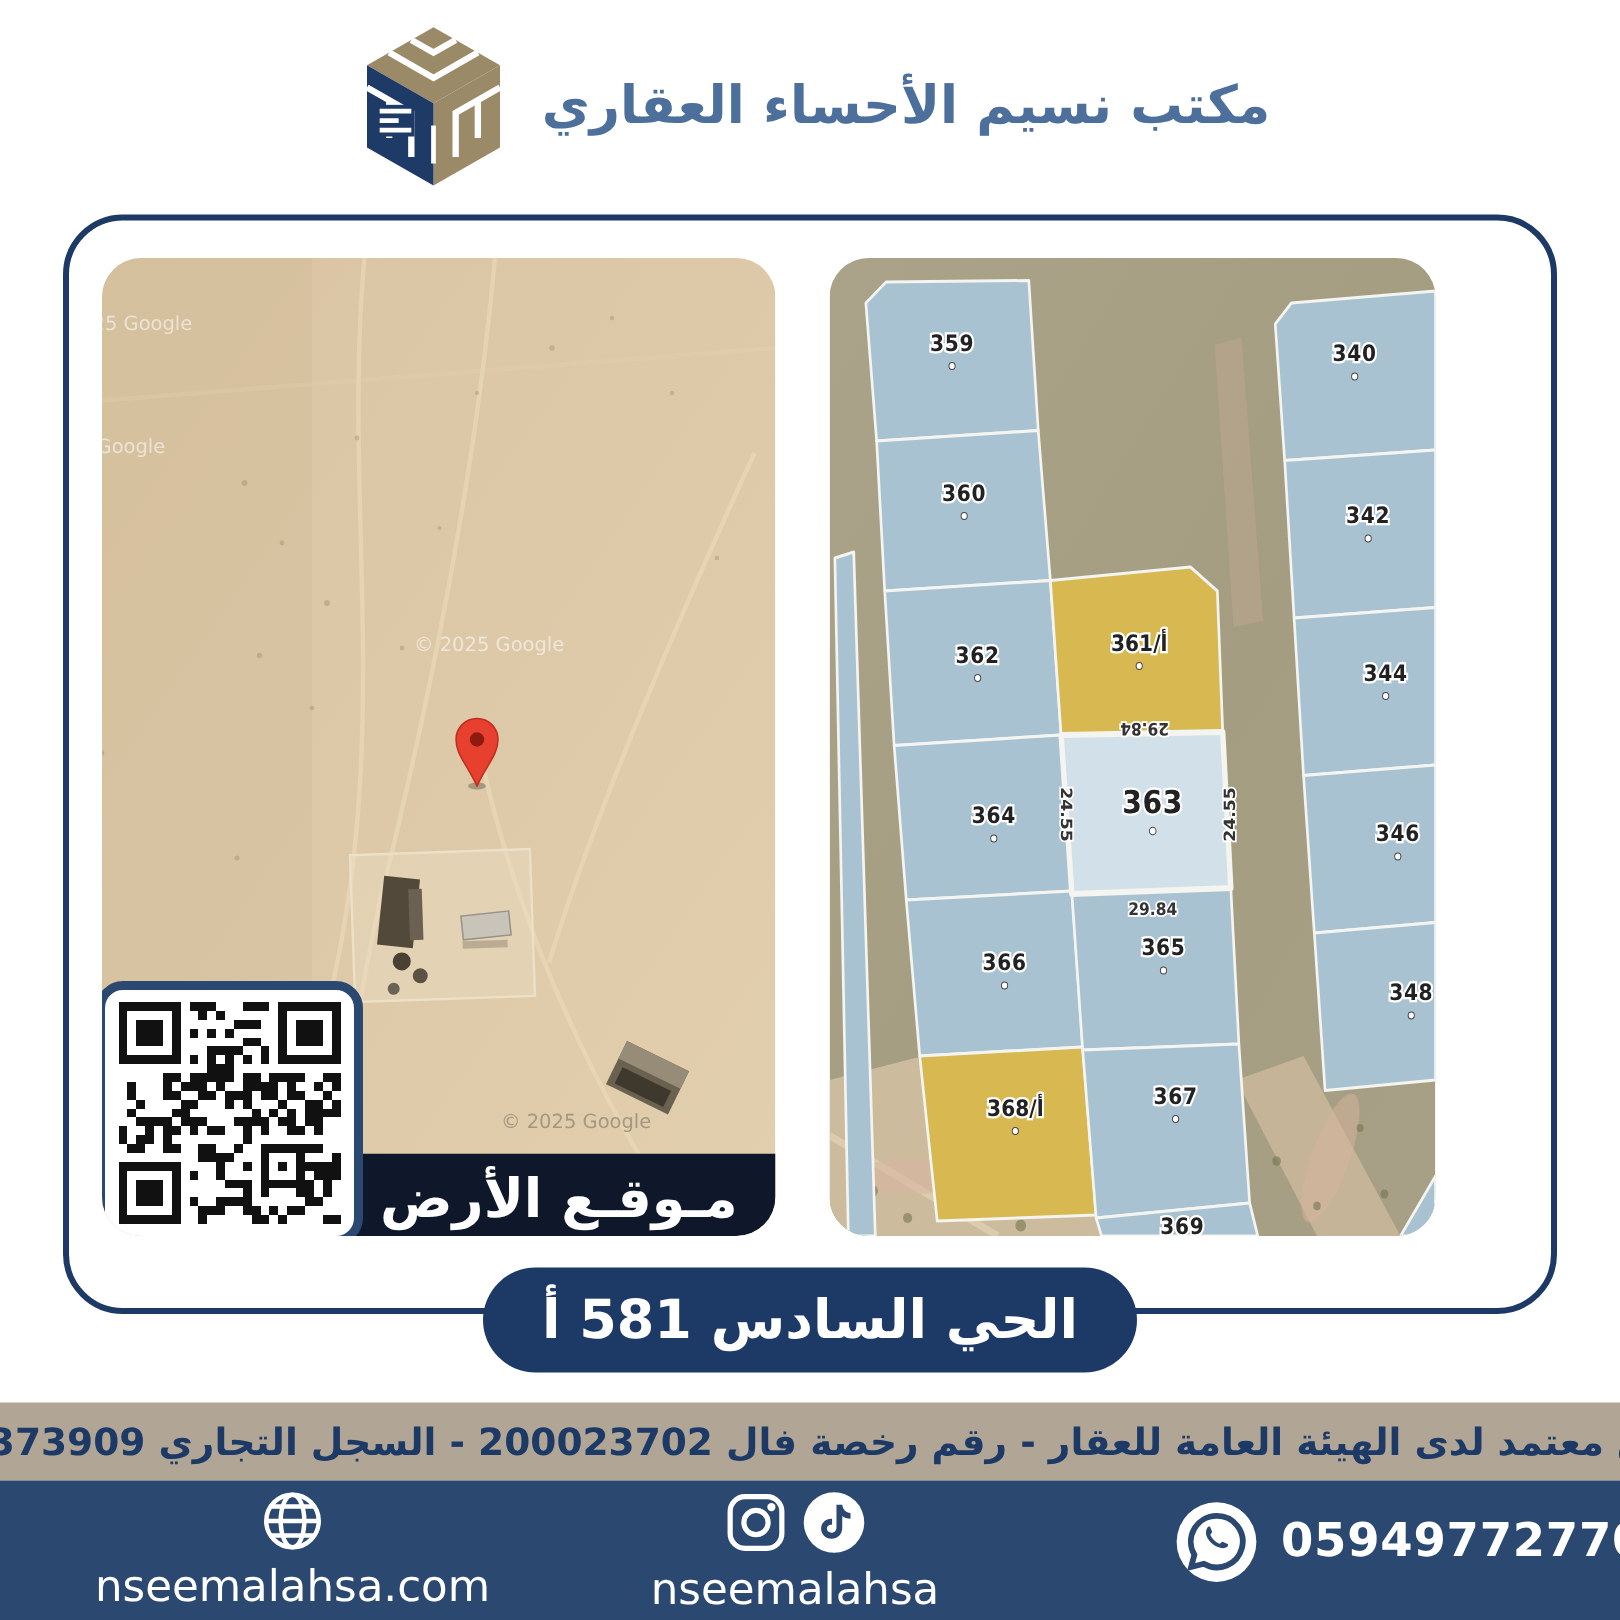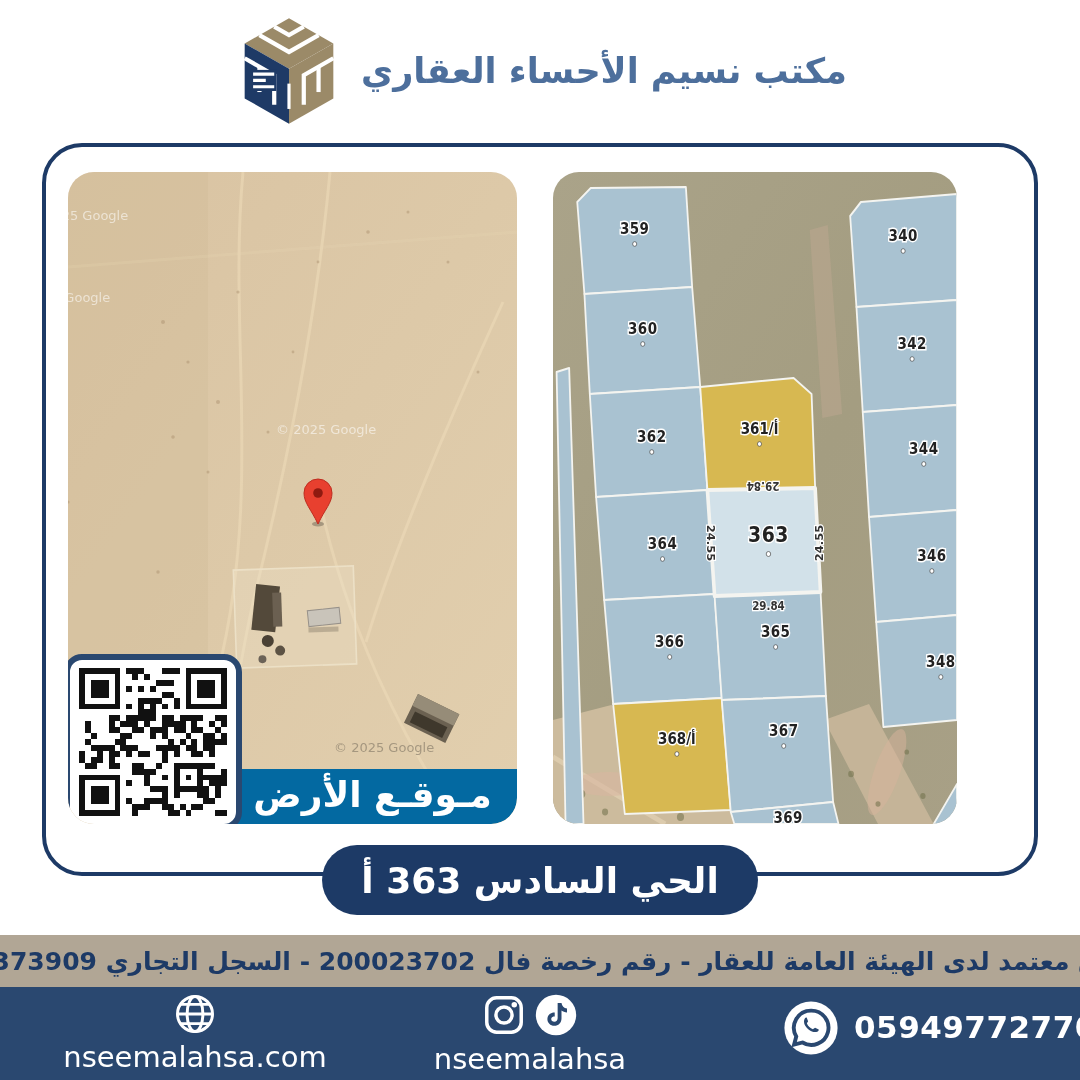--- a/index.html
+++ b/index.html
@@ -20,22 +20,22 @@
   .panel.left{left:22px;}
   .panel.right{left:507px;width:404px;}
   .panel svg{display:block;width:100%;height:100%;}
 
   
   .qr-box{position:absolute;left:-4px;top:482px;width:150px;height:148px;background:#ffffff;
           border:6px solid #2a4870;border-radius:18px;padding:8px;z-index:4;}
   .qr-box svg{width:100%;height:100%;shape-rendering:crispEdges;}
 
   
-  .loc-bar{position:absolute;left:160px;top:597px;width:289px;height:55px;background:#0369a1;
-           border-bottom-right-radius:26px;display:flex;align-items:center;justify-content:center;z-index:3;}
+  .loc-bar{position:absolute;left:160px;top:597px;width:289px;height:55px;background:#0f172a;
+           border-bottom-right-radius:26px;display:flex;align-items:flex-end;justify-content:center;z-index:3;}
   .loc-bar span{color:#fff;font-size:36px;font-weight:700;direction:rtl;padding-bottom:4px;}
 
   
   .pill{left:322px;top:845px;width:436px;height:70px;background:#1d3a66;border-radius:36px;
         display:flex;align-items:center;justify-content:center;z-index:6;}
   .pill span{color:#fff;font-size:36px;font-weight:700;direction:rtl;}
 
   
   .license{left:0;top:935px;width:1080px;height:52px;background:#b1a695;display:flex;align-items:center;justify-content:center;}
   .license span{color:#1d3a66;font-size:25px;font-weight:700;direction:rtl;white-space:nowrap;}
@@ -447,21 +447,21 @@
         <text class="dim" transform="translate(234 310) rotate(180)">29.84</text>
         <text class="dim" x="240" y="438">29.84</text>
         <text class="dim" transform="translate(172 371) rotate(90)">24.55</text>
         <text class="dim" transform="translate(301 371) rotate(-90)">24.55</text>
       </g>
     </svg>
   </div>
 </div>
 
 <div class="abs pill">
-  <span>الحي السادس 363 أ</span>
+  <span>الحي السادس 581 أ</span>
 </div>
 
 <div class="abs license">
   <span>مسوق معتمد لدى الهيئة العامة للعقار - رقم رخصة فال 200023702 - السجل التجاري 2250373909</span>
 </div>
 
 <footer class="abs footer">
 
   <div class="f-col" style="left:430px;width:200px;">
     <div class="icon-row">

